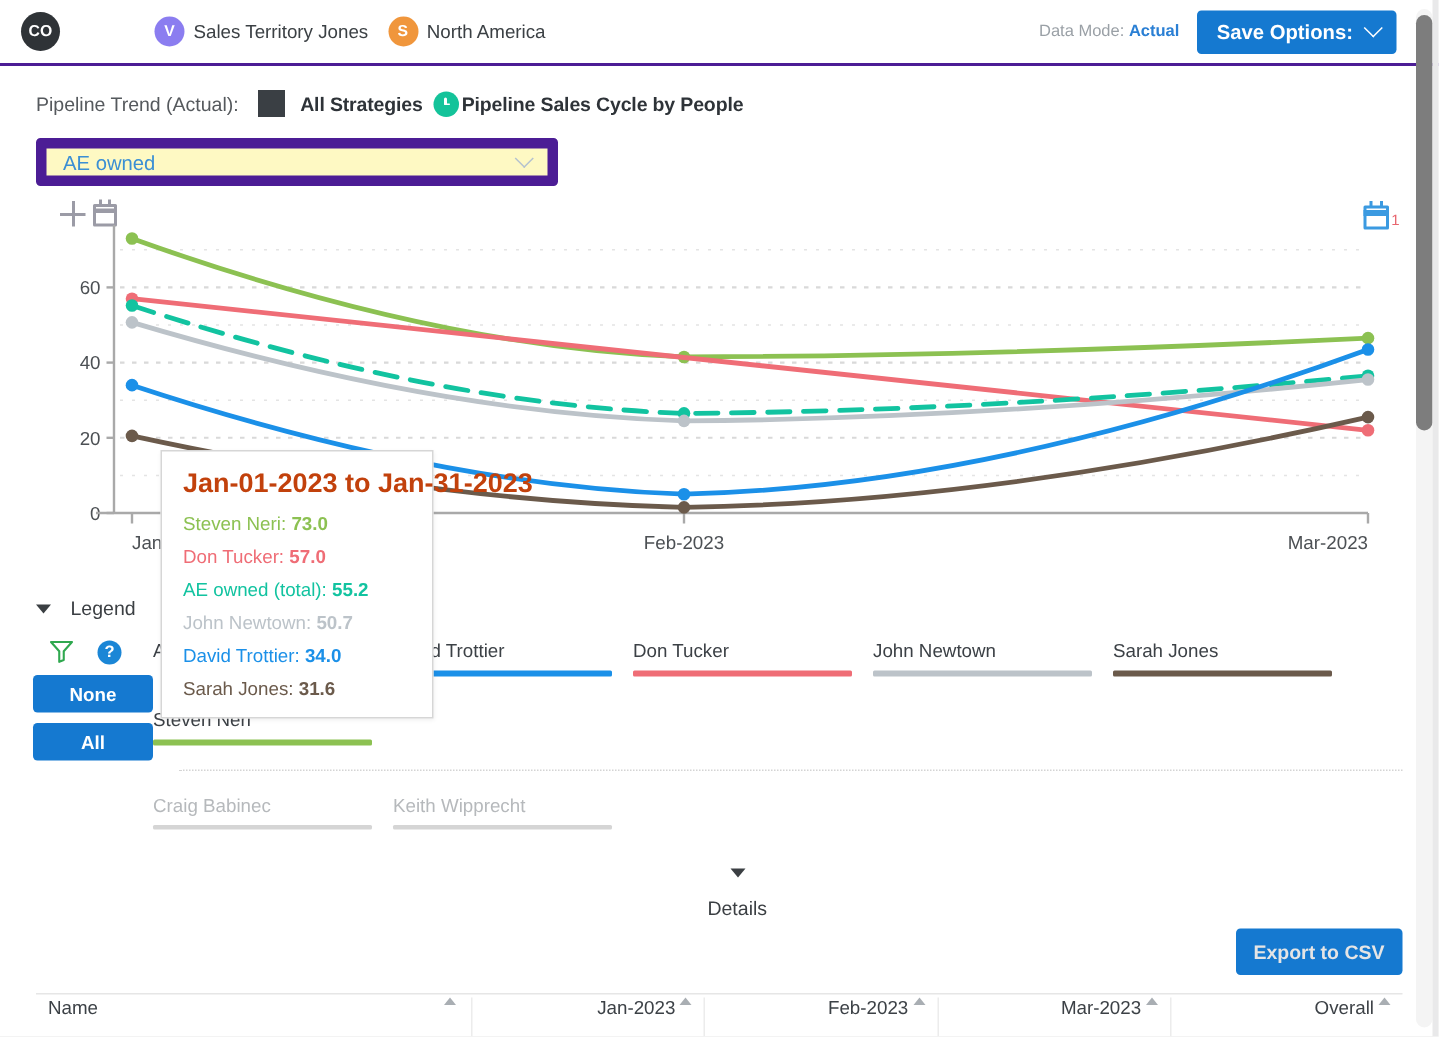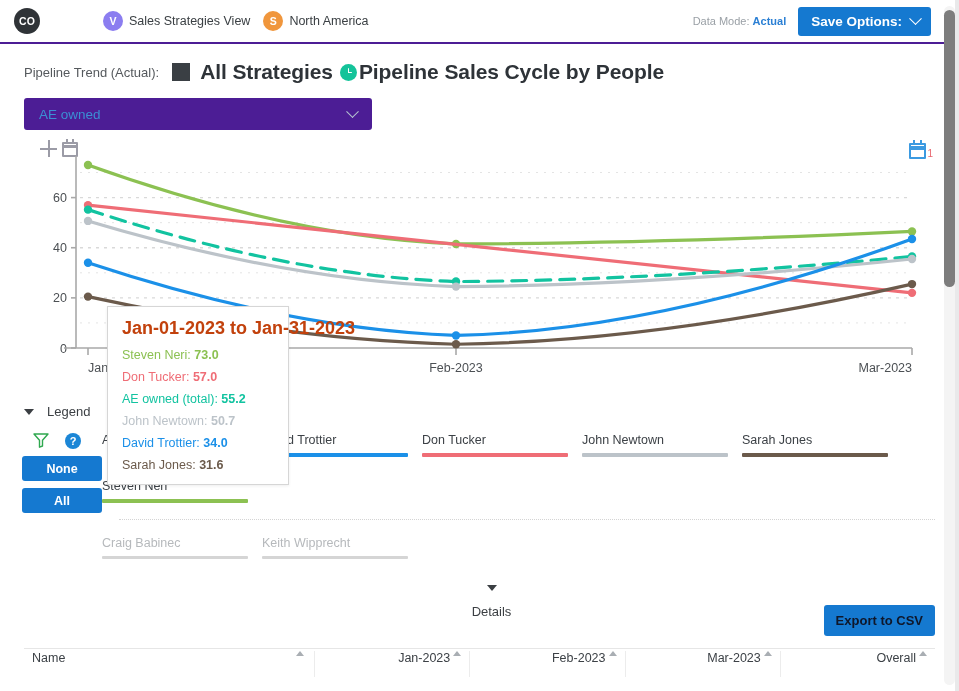--- a/index.html
+++ b/index.html
@@ -70,38 +70,38 @@
     display: flex; align-items: center;
     padding: 16px 0 0 24px;
     gap: 0;
   }
   .title-pre { font-size: 13px; color: #55595d; margin-right: 13px; text-align: center; }
   .swatch-dark {
     width: 18px; height: 18px; background: #3a3f44;
     margin-right: 10px; flex: 0 0 auto;
   }
   .title-strong {
-    font-size: 21px; font-weight: bold; color: #2e3338;
+    font-size: 13px; font-weight: bold; color: #2e3338;
     letter-spacing: -.1px; white-space: nowrap;
   }
   .clock-ico {
     width: 17px; height: 17px; border-radius: 50%;
     background: #14c39a; position: relative;
     margin: 0 2px 0 7px; flex: 0 0 auto;
   }
   .clock-ico:before, .clock-ico:after {
     content: ""; position: absolute; background: #fff; border-radius: 1px;
   }
   .clock-ico:before { width: 1.6px; height: 5px; left: 7.6px; top: 4px; }
   .clock-ico:after  { width: 4px; height: 1.6px; left: 7.6px; top: 8.4px; }
 
   
   .select-box {
     margin: 14px 0 0 24px; width: 348px; height: 32px;
-    background: #4c1d95; border: 4px solid #4c1d95; border-radius: 3px;
+    background: #fef9c3; border: 7px solid #4c1d95; border-radius: 3px;
     display: flex; align-items: center; padding: 0 11px;
     cursor: pointer;
   }
   .select-val { font-size: 13.5px; color: #3b8fd4; }
   .select-chev {
     margin-left: auto; width: 9px; height: 9px;
     border-right: 1.5px solid #b4c2cf; border-bottom: 1.5px solid #b4c2cf;
     transform: rotate(45deg) translate(-2px,-2px);
   }
 
@@ -208,24 +208,24 @@
   }
   .legend-divider {
     height: 0; border-top: 1px dotted #d4d4d4;
     margin: -6px 24px 16px 119px;
   }
 
   
   .details-head { margin-top: 4px; flex-direction: column; }
   .export-row { display: flex; justify-content: flex-end; padding: 0 24px; margin-top: -14px; }
   .export-btn {
-    background: #1579d0; color: #0f172a; border: none; border-radius: 3px;
+    background: #1579d0; color: #e5e5e5; border: none; border-radius: 3px;
     font-family: "Liberation Sans", sans-serif;
     font-size: 13px; font-weight: bold;
-    padding: 8px 12px; cursor: pointer;
+    padding: 8px 12px; cursor: pointer; margin-top: 20px;
   }
   .table-wrap { margin: 12px 24px 0 24px; border-top: 1px solid #e6e6e6; }
   .thead { display: flex; height: 28px; align-items: flex-end; }
   .th {
     font-size: 12.5px; color: #3c4146;
     display: flex; gap: 3px;
     border-left: 1px solid #ececec;
     padding-bottom: 2px; height: 26px; cursor: pointer;
   }
   .th:first-child { border-left: none; }
@@ -257,21 +257,21 @@
 </head>
 <body>
 
 <div class="app">
 
   <div class="topbar">
     <div class="logo-badge">CO</div>
     <div class="crumbs">
       <div class="crumb">
         <span class="crumb-avatar" style="background: rgb(139, 125, 240);">V</span>
-        <span class="crumb-label">Sales Strategies View</span>
+        <span class="crumb-label">Sales Territory Jones</span>
       </div>
       <div class="crumb">
         <span class="crumb-avatar" style="background: rgb(240, 150, 60);">S</span>
         <span class="crumb-label">North America</span>
       </div>
     </div>
     <div class="topbar-right">
       <div class="datamode">
         <span>Data Mode:</span>
         <b>Actual</b>

